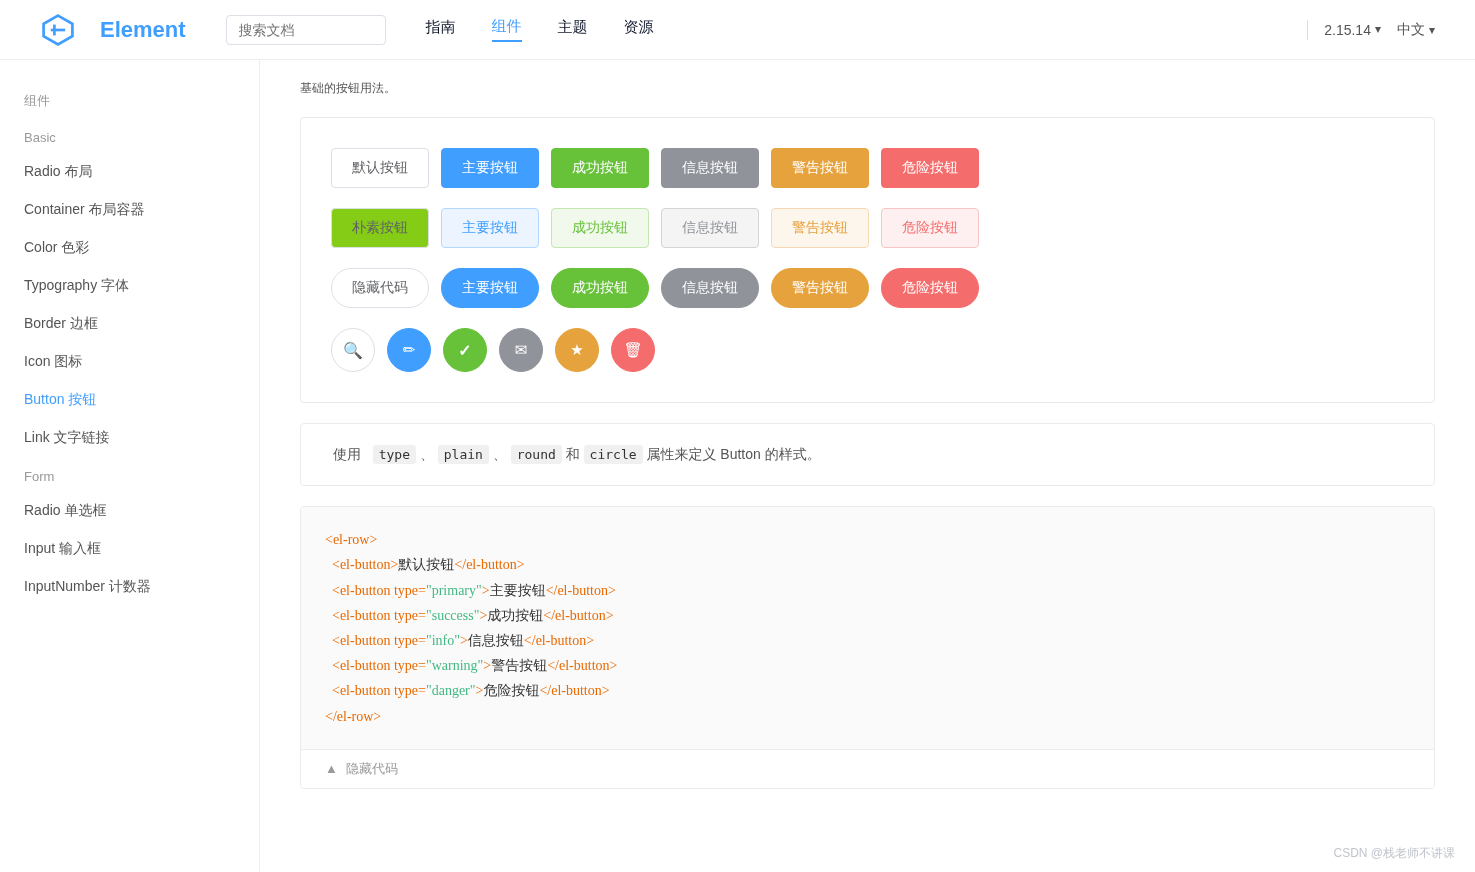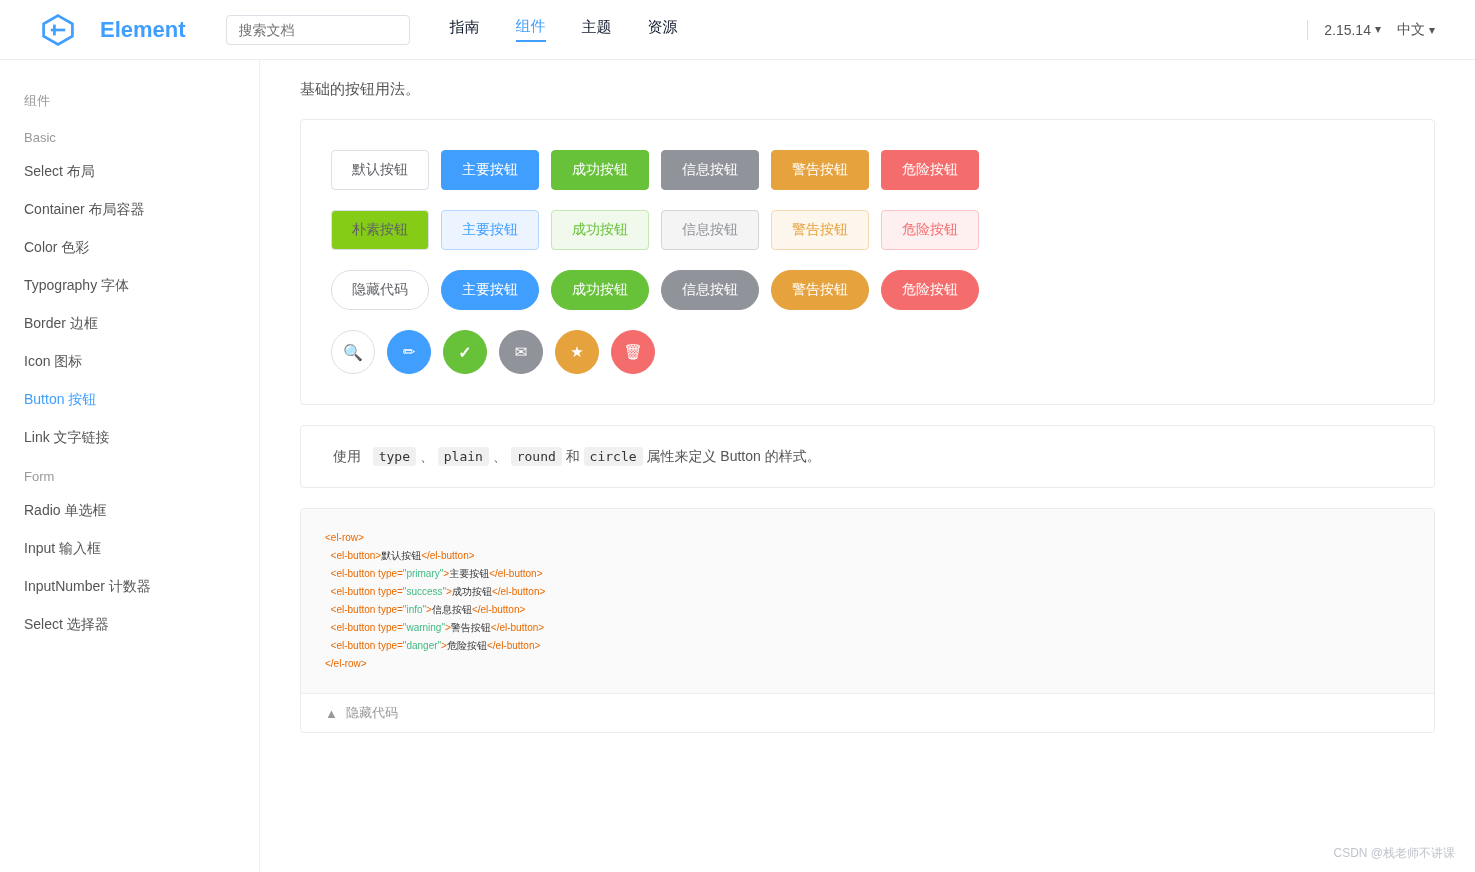--- a/index.html
+++ b/index.html
@@ -28,21 +28,21 @@
       font-size: 22px;
       font-weight: 600;
       color: #409EFF;
     }
     .search-box {
       border: 1px solid #dcdfe6;
       border-radius: 4px;
       padding: 6px 12px;
       font-size: 14px;
       color: #999;
-      width: 184px;
+      width: 160px;
       outline: none;
     }
     .nav {
       display: flex;
       align-items: center;
       gap: 36px;
       margin-left: 40px;
     }
     .nav-item {
       font-size: 15px;
@@ -109,21 +109,21 @@
     }
     .sidebar-item.active { color: #409EFF; }
 
     
     .main {
       flex: 1;
       overflow-y: auto;
       padding: 20px 40px;
     }
     .page-intro {
-      font-size: 15px;
+      font-size: 12px;
       color: #555;
       margin-bottom: 20px;
     }
 
     
     .demo-box {
       border: 1px solid #ebebeb;
       border-radius: 4px;
       padding: 30px;
       margin-bottom: 20px;
@@ -276,22 +276,22 @@
     
     .code-box {
       border: 1px solid #ebebeb;
       border-radius: 4px;
       overflow: hidden;
       margin-bottom: 20px;
     }
     .code-content {
       background: #fafafa;
       padding: 20px 24px;
-      font-family: Liberation Sans, sans-serif;
-      font-size: 10px;
+      font-family: Liberation Serif, serif;
+      font-size: 14px;
       line-height: 1.8;
     }
     .code-tag-name { color: #e96900; }
     .code-attr-name { color: #e96900; }
     .code-attr-value { color: #42b983; }
     .code-text { color: #333; }
     .code-footer {
       border-top: 1px solid #eee;
       padding: 10px 24px;
       display: flex;
@@ -346,34 +346,33 @@
     </div>
   </div>
 </header>
 
 <div class="layout">
 
   <aside class="sidebar">
     <div class="sidebar-section-title">组件</div>
 
     <div class="sidebar-section-title">Basic</div>
-    <a class="sidebar-item">Select 布局</a>
+    <a class="sidebar-item">Radio 布局</a>
     <a class="sidebar-item">Container 布局容器</a>
     <a class="sidebar-item">Color 色彩</a>
     <a class="sidebar-item">Typography 字体</a>
     <a class="sidebar-item">Border 边框</a>
     <a class="sidebar-item">Icon 图标</a>
     <a class="sidebar-item active">Button 按钮</a>
     <a class="sidebar-item">Link 文字链接</a>
 
     <div class="sidebar-section-title">Form</div>
     <a class="sidebar-item">Radio 单选框</a>
     <a class="sidebar-item">Input 输入框</a>
     <a class="sidebar-item">InputNumber 计数器</a>
-    <a class="sidebar-item">Select 选择器</a>
   </aside>
 
   <main class="main">
     <p class="page-intro">基础的按钮用法。</p>
 
     <div class="demo-box">
 
       <div class="demo-row">
         <button class="btn btn-default">默认按钮</button>
         <button class="btn btn-primary">主要按钮</button>

